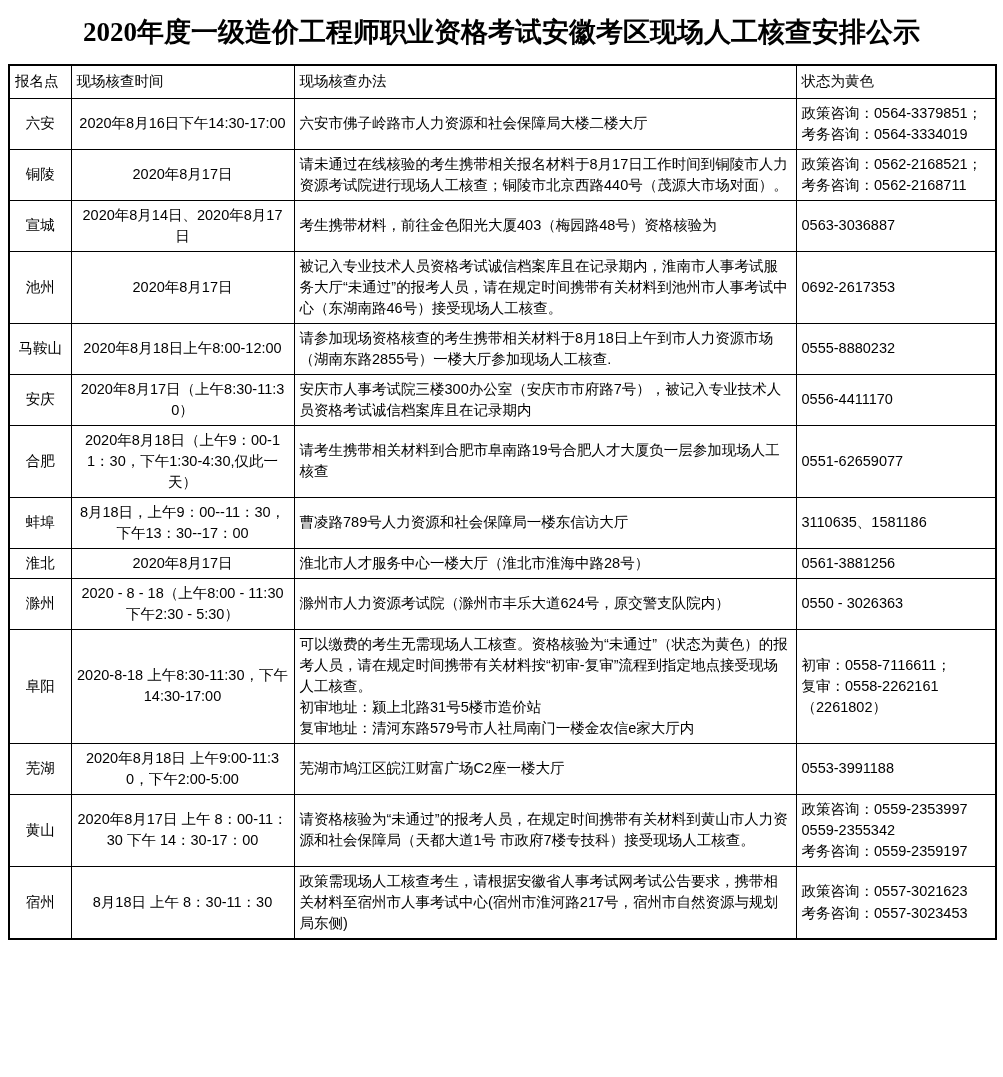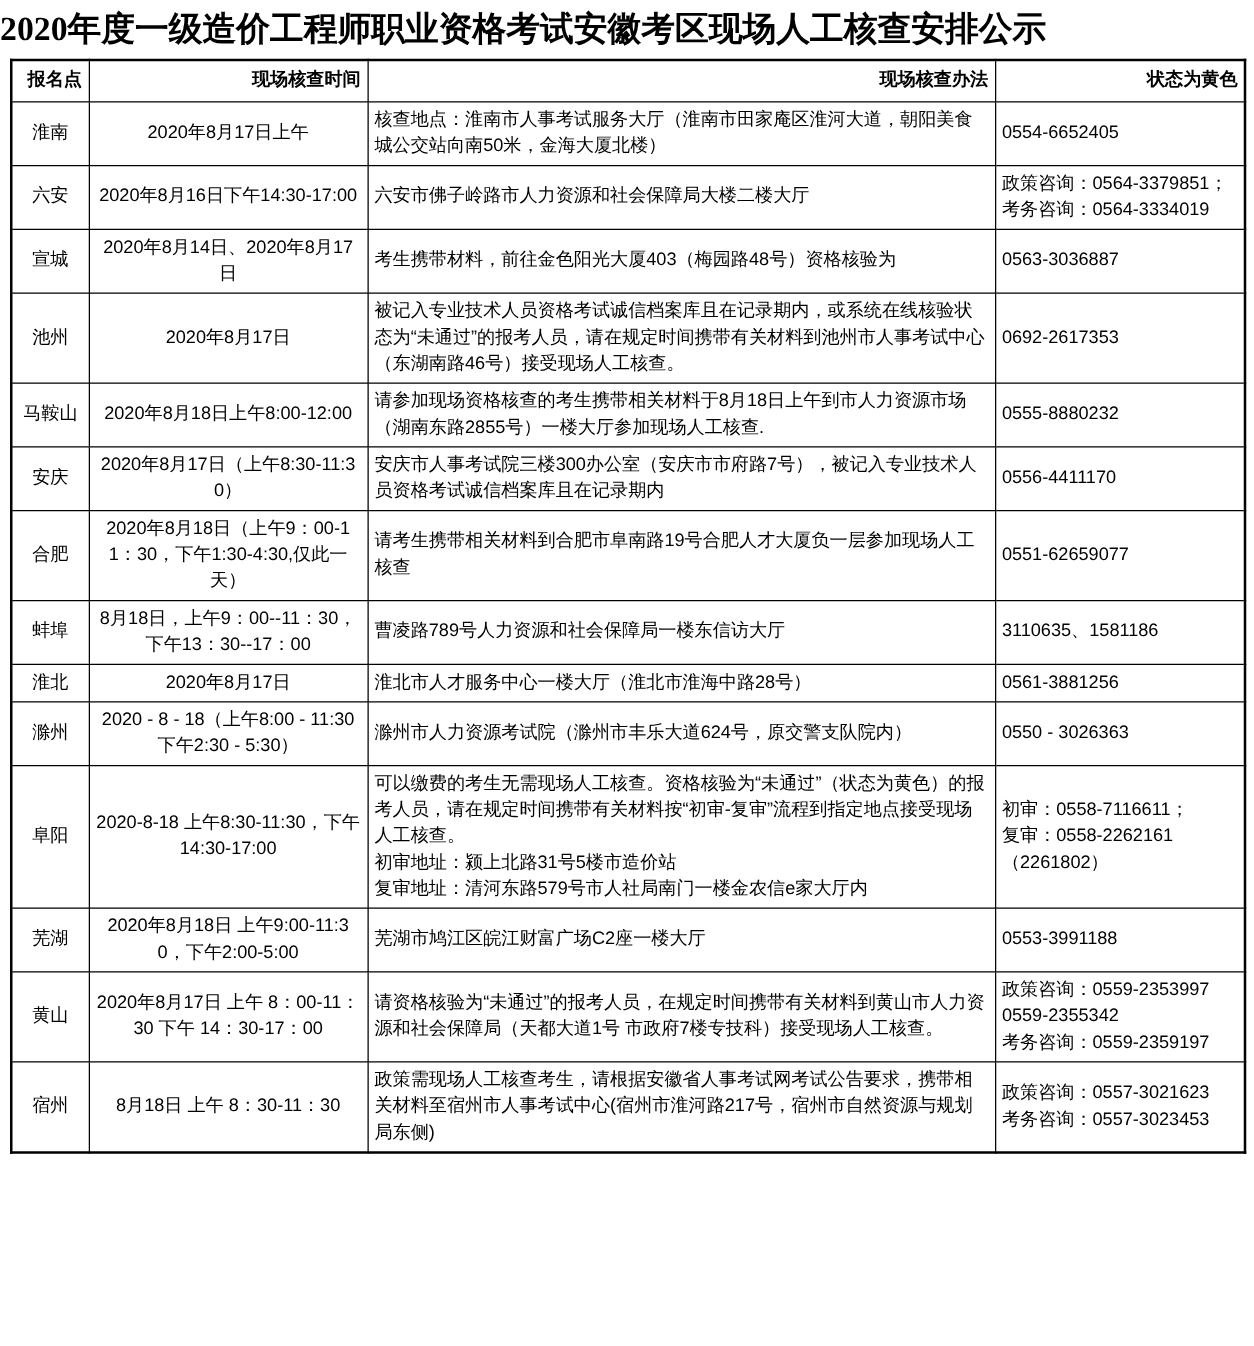--- a/index.html
+++ b/index.html
@@ -16,23 +16,24 @@
     overflow: hidden;
   }
   .page {
     width: 1003px;
     height: 1077px;
     padding: 0;
     position: relative;
   }
   .title-bar {
     width: 100%;
-    height: 47px;
+    height: 64px;
     display: flex;
     align-items: center;
+    justify-content: center;
   }
   .title {
     font-family: "Liberation Serif", "DejaVu Serif", serif;
     font-size: 27px;
     font-weight: 700;
     letter-spacing: 0px;
     white-space: nowrap;
     color: #000;
     line-height: 1;
   }
@@ -46,22 +47,22 @@
   table.notice th,
   table.notice td {
     border: 1px solid #000;
     vertical-align: middle;
     padding: 4px 5px;
     font-size: 14.5px;
     line-height: 1.45;
     word-break: break-all;
   }
   thead th {
-    font-weight: 700;
-    text-align: right;
+    font-weight: 400;
+    text-align: left;
     font-size: 15px;
     height: 33px;
     padding: 2px 4px;
   }
   
   col.c-site { width: 62px; }
   col.c-time { width: 223px; }
   col.c-method { width: 502px; }
   col.c-phone { width: 200px; }
 
@@ -108,55 +109,56 @@
     <thead>
       <tr>
         <th>报名点</th>
         <th>现场核查时间</th>
         <th>现场核查办法</th>
         <th>状态为黄色</th>
       </tr>
     </thead>
     <tbody id="table-body">
         <tr>
-          <td class="site">淮南</td>
-          <td class="time">2020年8月17日上午</td>
-          <td class="method">
-            <span class="ln">核查地点：淮南市人事考试服务大厅（淮南市田家庵区淮河大道，朝阳美食城公交站向南50米，金海大厦北楼）</span>
-          </td>
-          <td class="phone">
-            <span class="ln nowrapline">0554-6652405</span>
-          </td>
-        </tr>
-        <tr>
           <td class="site">六安</td>
           <td class="time">2020年8月16日下午14:30-17:00</td>
           <td class="method">
             <span class="ln">六安市佛子岭路市人力资源和社会保障局大楼二楼大厅</span>
           </td>
           <td class="phone">
             <span class="ln nowrapline">政策咨询：0564-3379851；</span>
             <span class="ln nowrapline">考务咨询：0564-3334019</span>
           </td>
         </tr>
         <tr>
+          <td class="site">铜陵</td>
+          <td class="time">2020年8月17日</td>
+          <td class="method">
+            <span class="ln">请未通过在线核验的考生携带相关报名材料于8月17日工作时间到铜陵市人力资源考试院进行现场人工核查；铜陵市北京西路440号（茂源大市场对面）。</span>
+          </td>
+          <td class="phone">
+            <span class="ln nowrapline">政策咨询：0562-2168521；</span>
+            <span class="ln nowrapline">考务咨询：0562-2168711</span>
+          </td>
+        </tr>
+        <tr>
           <td class="site">宣城</td>
           <td class="time">2020年8月14日、2020年8月17日</td>
           <td class="method">
             <span class="ln">考生携带材料，前往金色阳光大厦403（梅园路48号）资格核验为</span>
           </td>
           <td class="phone">
             <span class="ln nowrapline">0563-3036887</span>
           </td>
         </tr>
         <tr>
           <td class="site">池州</td>
           <td class="time">2020年8月17日</td>
           <td class="method">
-            <span class="ln">被记入专业技术人员资格考试诚信档案库且在记录期内，或系统在线核验状态为“未通过”的报考人员，请在规定时间携带有关材料到池州市人事考试中心（东湖南路46号）接受现场人工核查。</span>
+            <span class="ln">被记入专业技术人员资格考试诚信档案库且在记录期内，淮南市人事考试服务大厅“未通过”的报考人员，请在规定时间携带有关材料到池州市人事考试中心（东湖南路46号）接受现场人工核查。</span>
           </td>
           <td class="phone">
             <span class="ln nowrapline">0692-2617353</span>
           </td>
         </tr>
         <tr>
           <td class="site">马鞍山</td>
           <td class="time">2020年8月18日上午8:00-12:00</td>
           <td class="method">
             <span class="ln">请参加现场资格核查的考生携带相关材料于8月18日上午到市人力资源市场（湖南东路2855号）一楼大厅参加现场人工核查.</span>

